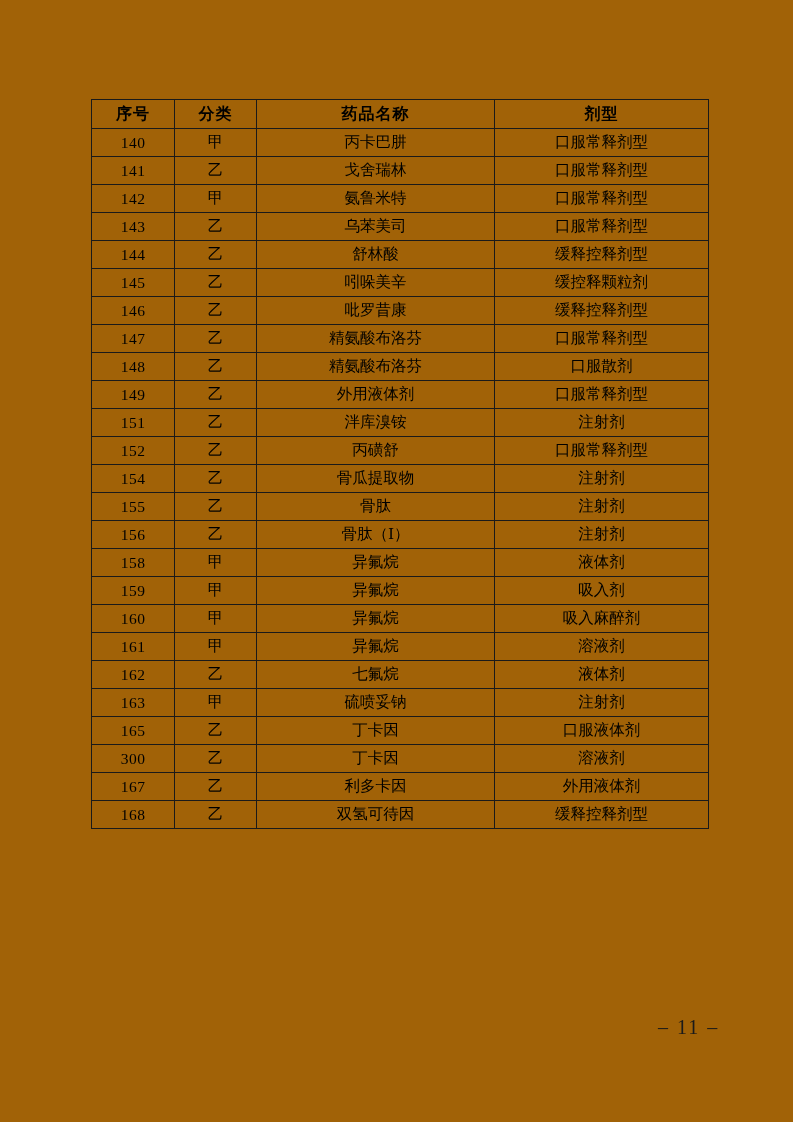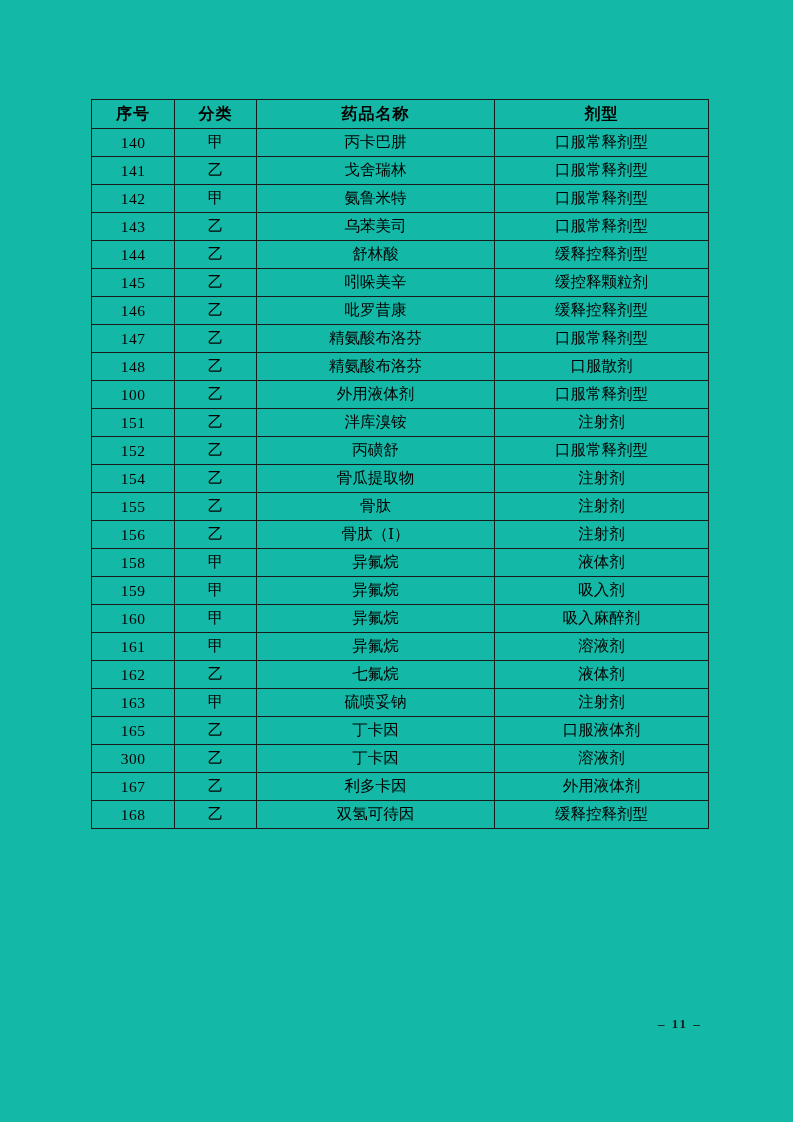--- a/index.html
+++ b/index.html
@@ -6,21 +6,21 @@
   html, body {
     width: 793px; height: 1122px;
     background: #ffffff;
     font-family: "Liberation Serif", "DejaVu Serif", serif;
     color: #000000;
     overflow: hidden;
   }
   .page {
     position: relative;
     width: 793px; height: 1122px;
-    background: #14b8a6;
+    background: #a16207;
   }
   table.drug-table {
     position: absolute;
     left: 91px; top: 99px;
     width: 617px;
     border-collapse: collapse;
     table-layout: fixed;
   }
   table.drug-table col.c-seq   { width: 83px; }
   table.drug-table col.c-class { width: 82px; }
@@ -43,24 +43,23 @@
   }
   table.drug-table td {
     height: 28px;
     font-size: 15.5px;
     font-weight: normal;
   }
   td.col-seq { font-size: 15px; letter-spacing: 0.5px; margin-top: 16px; }
   .footer-page {
     position: absolute;
     left: 658px; top: 1016px;
-    font-size: 13px;
+    font-size: 20px;
     letter-spacing: 2px;
     color: #1a1a1a;
-    font-weight: bold;
   }
 </style>
 </head>
 <body>
 
 <div class="page">
 
   <table class="drug-table">
     <colgroup>
       <col class="c-seq">
@@ -134,21 +133,21 @@
   </tr>
 
   <tr>
     <td class="col-seq">148</td>
     <td class="col-class">乙</td>
     <td class="col-name">精氨酸布洛芬</td>
     <td class="col-form">口服散剂</td>
   </tr>
 
   <tr>
-    <td class="col-seq">100</td>
+    <td class="col-seq">149</td>
     <td class="col-class">乙</td>
     <td class="col-name">外用液体剂</td>
     <td class="col-form">口服常释剂型</td>
   </tr>
 
 
   <tr>
     <td class="col-seq">151</td>
     <td class="col-class">乙</td>
     <td class="col-name">泮库溴铵</td>

